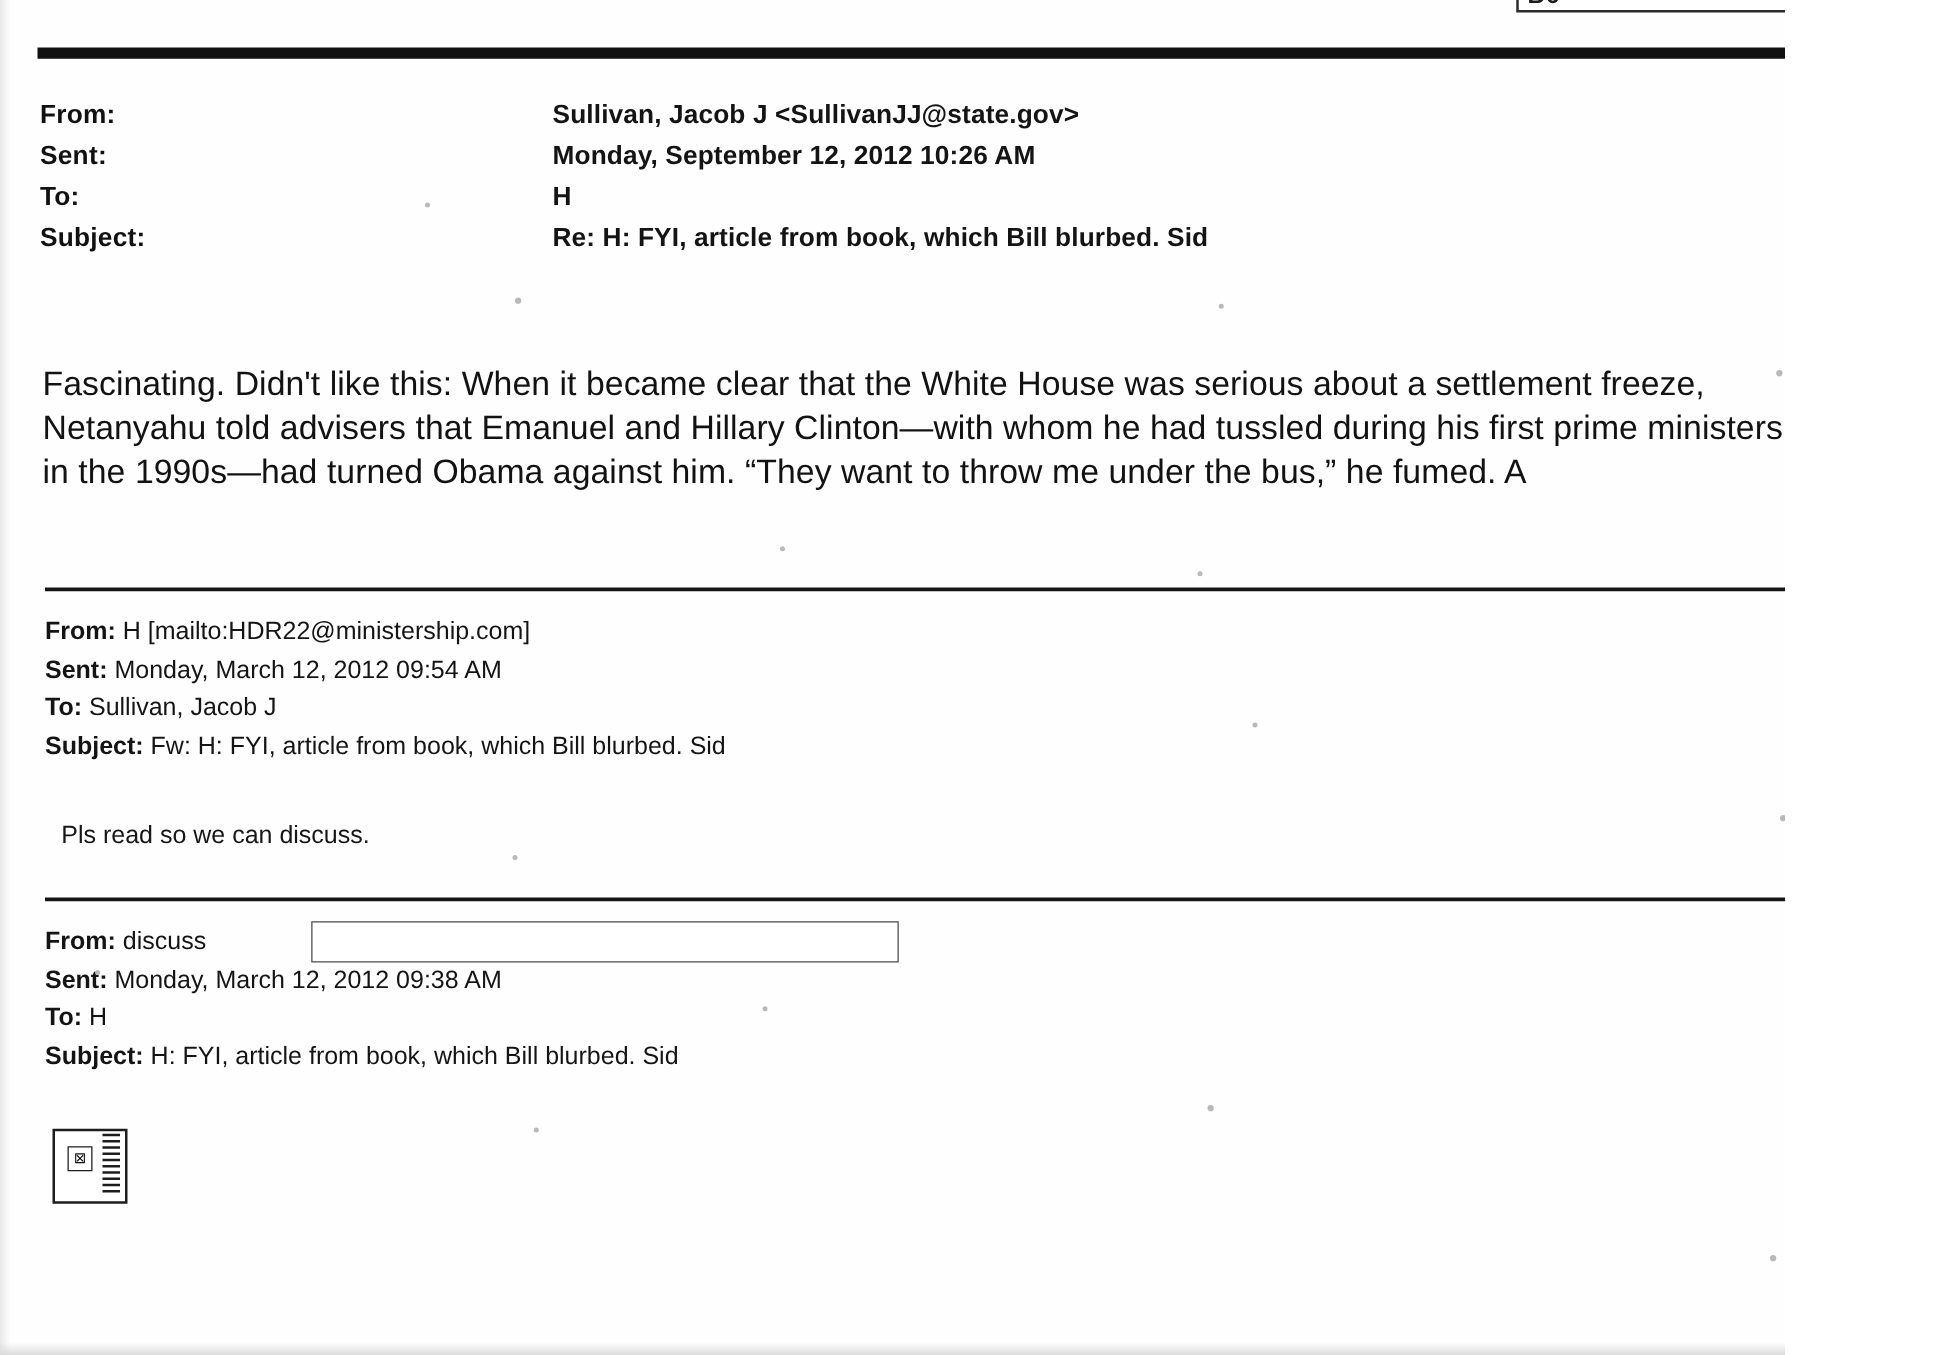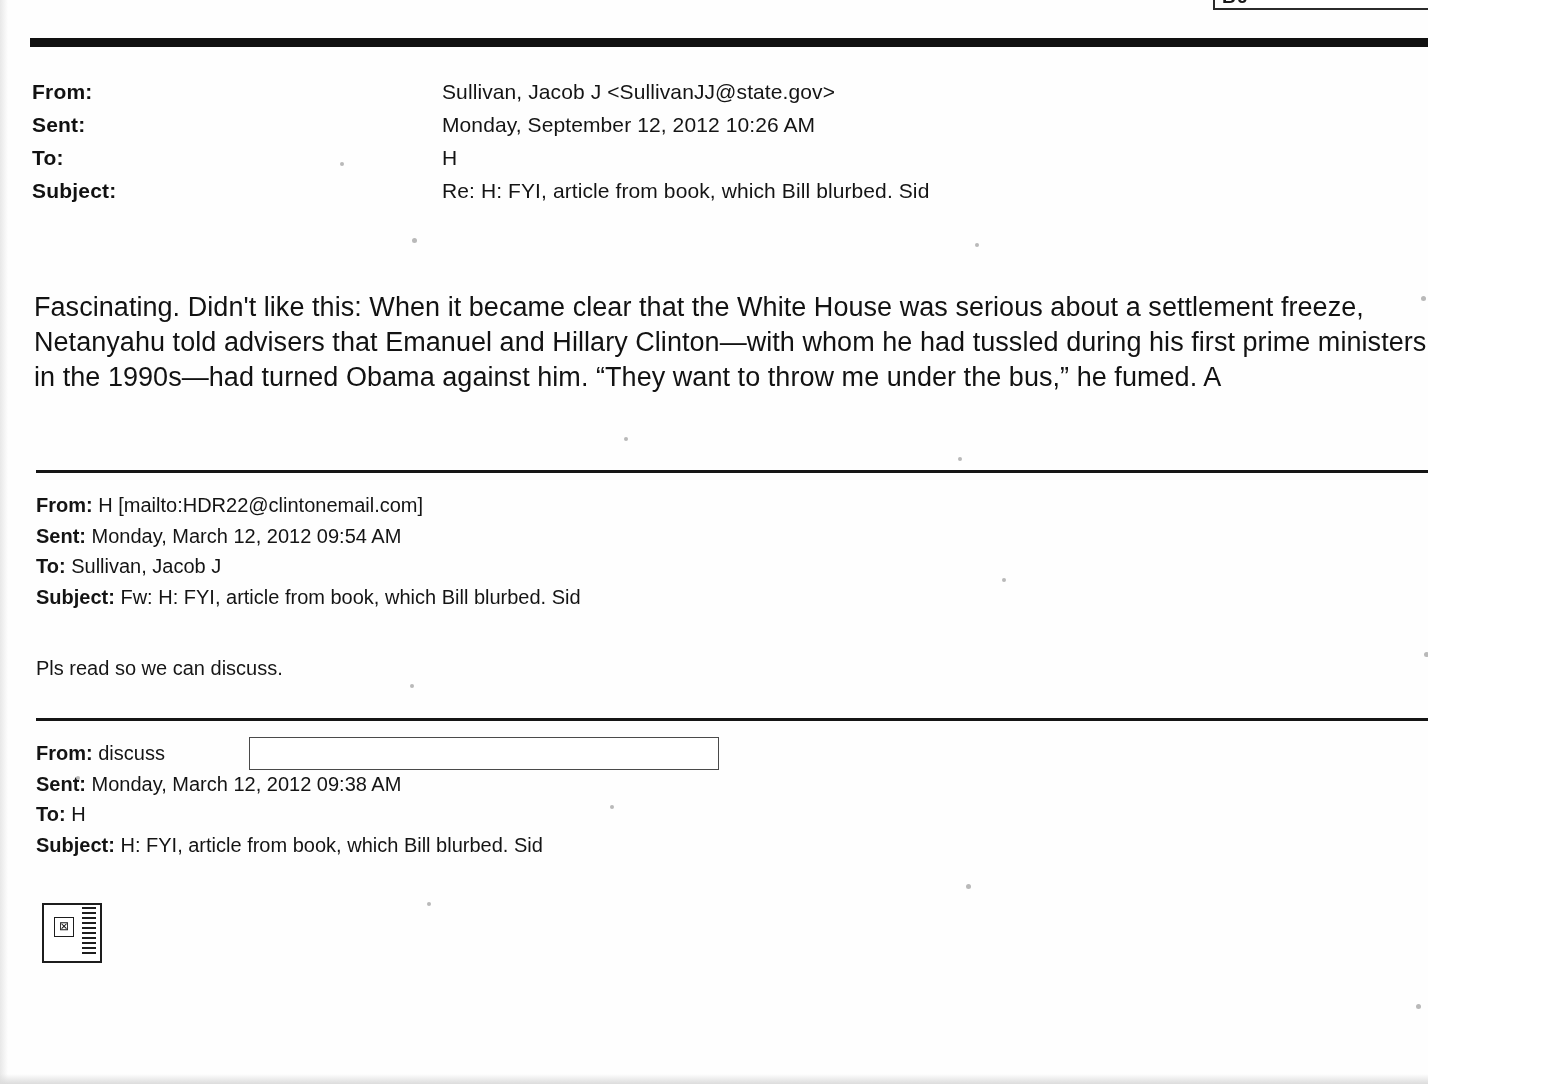--- a/index.html
+++ b/index.html
@@ -64,21 +64,21 @@
   }
   .hdr-label {
     width: 410px;
     font-size: 21px;
     font-weight: bold;
     color: #111;
     letter-spacing: 0.2px;
   }
   .hdr-value {
     font-size: 21px;
-    font-weight: normal;
+    font-weight: bold;
     color: #141414;
     letter-spacing: 0.1px;
     white-space: nowrap;
   }
 
   
   .body-para {
     position: absolute;
     left: 34px;
     top: 290px;
@@ -110,21 +110,21 @@
   }
   .quoted .ln {
     white-space: nowrap;
   }
   .quoted b {
     font-weight: bold;
   }
   .q1 { top: 490px; }
   .q1-note {
     position: absolute;
-    left: 36px;
+    left: 49px;
     top: 657px;
     font-size: 20px;
     color: #161616;
   }
   .q2 { top: 738px; }
 
   
   .redact-box {
     position: absolute;
     left: 249px;
@@ -243,21 +243,21 @@
       <div class="hdr-label">Subject:</div>
       <div class="hdr-value">Re: H: FYI, article from book, which Bill blurbed. Sid</div>
     </div>
   </div>
 
   <div class="body-para">Fascinating. Didn't like this: When it became clear that the White House was serious about a settlement freeze, Netanyahu told advisers that Emanuel and Hillary Clinton—with whom he had tussled during his first prime ministership in the 1990s—had turned Obama against him. “They want to throw me under the bus,” he fumed. A</div>
 
   <div class="rule-thin r1"></div>
 
   <div class="quoted q1">
-    <div class="ln"><b>From:</b><span> H [mailto:HDR22@clintonemail.com]</span></div>
+    <div class="ln"><b>From:</b><span> H [mailto:HDR22@ministership.com]</span></div>
     <div class="ln"><b>Sent:</b><span> Monday, March 12, 2012 09:54 AM</span></div>
     <div class="ln"><b>To:</b><span> Sullivan, Jacob J</span></div>
     <div class="ln"><b>Subject:</b><span> Fw: H: FYI, article from book, which Bill blurbed. Sid</span></div>
   </div>
 
   <div class="q1-note">Pls read so we can discuss.</div>
 
   <div class="rule-thin r2"></div>
 
   <div class="quoted q2">

